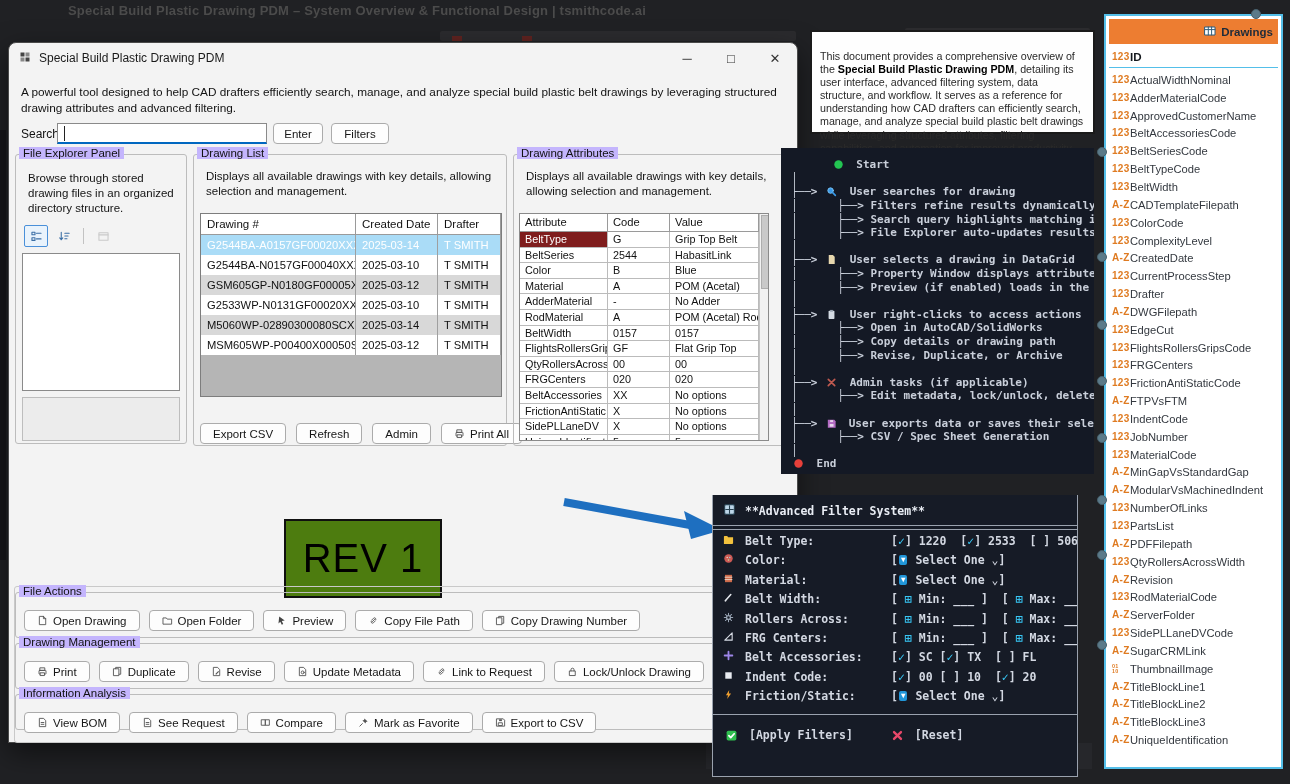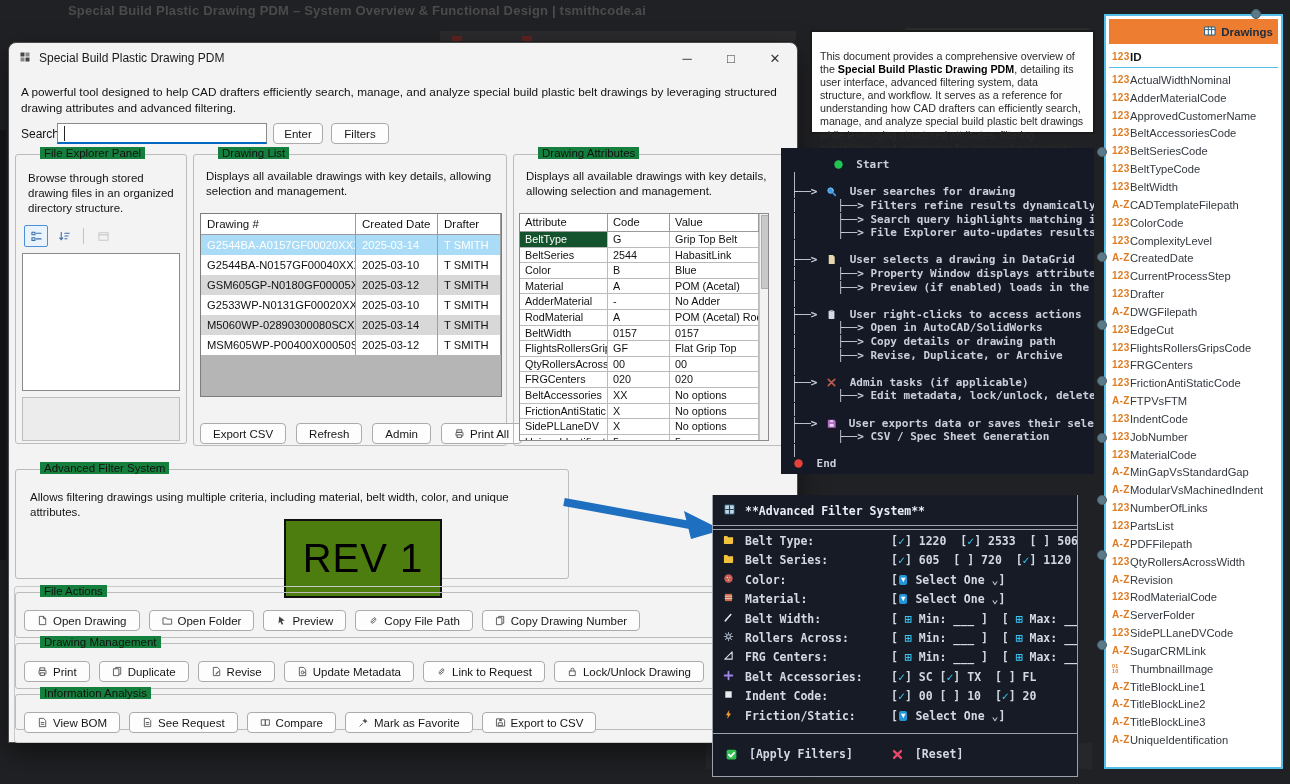--- a/index.html
+++ b/index.html
@@ -25,21 +25,21 @@
   .search-input{position:absolute;left:48px;top:80px;width:210px;height:21px;border:1px solid #8a8a8a;
                 border-bottom:2px solid #0067c0;background:#fff;font-size:12px;padding:0 4px;outline:none}
   .caret{position:absolute;left:55px;top:83px;width:1px;height:15px;background:#222}
   .btn{display:inline-flex;align-items:center;justify-content:center;gap:5px;background:#fdfdfd;border:1px solid #ababab;
        border-radius:4px;font-size:11.5px;color:#161616;height:21px;padding:0 12px;white-space:nowrap;font-family:inherit}
   .btn svg{flex:none}
   .btn-enter{position:absolute;left:264px;top:80px;width:50px}
   .btn-filters{position:absolute;left:322px;top:80px;width:58px}
 
   .group{position:absolute;border:1px solid #bcbcbc;border-radius:3px}
-  .glabel{position:absolute;top:-8px;left:24px;background:#15803d;padding:0 4px;font-size:11.5px;color:#111;white-space:nowrap}
+  .glabel{position:absolute;top:-8px;left:3px;background:#c4b5fd;padding:0 4px;font-size:11.5px;color:#111;white-space:nowrap}
 
   
   .g-fe{left:6px;top:111px;width:172px;height:290px}
   .fe-desc{margin:16px 10px 0 12px;font-size:11.5px;line-height:15px;color:#141414}
   .fe-toolbar{position:absolute;left:8px;top:70px;display:flex;align-items:center;gap:4px}
   .tbi{width:24px;height:22px;display:flex;align-items:center;justify-content:center;border:1px solid transparent;border-radius:2px}
   .tbi.sel{border-color:#4a90d9;background:#e9f3fc}
   .tbi.dis{opacity:.45}
   .tb-sep{width:1px;height:16px;background:#c2c2c2;margin:0 3px}
   .fe-tree{position:absolute;left:6px;top:98px;width:158px;height:138px;background:#fff;border:1px solid #8a8a8a}
@@ -61,21 +61,21 @@
   
   .g-da{left:504px;top:111px;width:304px;height:292px}
   .da-desc{margin:14px 10px 0 12px;font-size:11.5px;line-height:15px;color:#141414}
   .da-wrap{position:absolute;left:5px;top:58px;width:250px;height:228px;border:1px solid #8a8a8a;background:#fff;display:flex;overflow:hidden}
   .da-grid{width:239px;flex:none}
   .da-hrow{display:flex;height:18px;border-bottom:1px solid #9a9a9a;font-size:11.2px;color:#111}
   .da-hrow>div{line-height:17px;padding-left:5px;border-right:1px solid #9a9a9a}
   .da-row{display:flex;height:15.6px;font-size:10.8px;color:#111;border-bottom:1px solid #bbb}
   .da-row>div{line-height:15px;padding-left:5px;border-right:1px solid #bbb;overflow:hidden;white-space:nowrap}
   .dA{width:88px;flex:none}.dB{width:62px;flex:none}.dC{flex:1}
-  .da-row .selcell{background:#14532d;color:#fff}
+  .da-row .selcell{background:#7f1d1d;color:#fff}
   .da-sb{width:11px;flex:none;background:#f2f2f2;border-left:1px solid #c4c4c4}
   .da-thumb{margin:1px;height:74px;background:#c9c9c9;border:1px solid #adadad}
 
   
   .g-afs{left:6px;top:426px;width:554px;height:110px}
   .afs-desc{margin:20px 12px 0 14px;font-size:11.5px;line-height:15px;color:#141414}
   .rev-box{left:275px;top:476px;width:158px;height:79px;background:#4d7c0f;border:2px solid #101010;
            display:flex;align-items:center;justify-content:center;font-size:40px;color:#000;letter-spacing:1px}
 
   
@@ -342,24 +342,20 @@
               <div class="dC">5</div>
             </div>
           </div>
       </div>
       <div class="da-sb">
           <div class="da-thumb"></div>
         </div>
     </div>
   </div>
 
-  <div class="group g-afs">
-    <span class="glabel">Advanced Filter System</span>
-    <div class="afs-desc">Allows filtering drawings using multiple criteria, including material, belt width, color, and unique attributes.</div>
-  </div>
 
   <div class="abs rev-box">REV 1</div>
 
   <div class="outer-actions"></div>
   <div class="group g-fa">
     <span class="glabel">File Actions</span>
     <div class="act-row" id="fa-buttons">
         <button class="btn">
           <span class="fic" style="display:inline-flex">
             <svg width="11" height="11" viewBox="0 0 12 12" fill="none" stroke-linecap="round" stroke-linejoin="round">
@@ -585,29 +581,20 @@
           <svg width="11" height="11" viewBox="0 0 12 12" fill="none" stroke-linecap="round" stroke-linejoin="round">
             <path d="M1 3.3c0-.5.4-1 1-1h2.6l1 1.2H11v6.4c0 .5-.4 1-1 1H1z" fill="#f2c13d"></path>
           </svg>
         </span>
         <span class="lbl">Belt Type:</span>
         <span class="ctl">[<span class="chk">✓</span>] 1220  [<span class="chk">✓</span>] 2533  [ ] 5067</span>
       </div>
       <div class="fp-row">
         <span class="fic" style="display:inline-flex">
           <svg width="11" height="11" viewBox="0 0 12 12" fill="none" stroke-linecap="round" stroke-linejoin="round">
-            <path d="M1 3.3c0-.5.4-1 1-1h2.6l1 1.2H11v6.4c0 .5-.4 1-1 1H1z" fill="#f2c13d"></path>
-          </svg>
-        </span>
-        <span class="lbl">Belt Series:</span>
-        <span class="ctl">[<span class="chk">✓</span>] 605  [ ] 720  [<span class="chk">✓</span>] 1120</span>
-      </div>
-      <div class="fp-row">
-        <span class="fic" style="display:inline-flex">
-          <svg width="11" height="11" viewBox="0 0 12 12" fill="none" stroke-linecap="round" stroke-linejoin="round">
             <circle cx="6" cy="6" r="4.6" fill="#cc5a55"></circle>
             <circle cx="4.6" cy="4.8" r=".8" fill="#f2e3c2"></circle>
             <circle cx="7.4" cy="4.8" r=".8" fill="#8fd0e8"></circle>
             <circle cx="6" cy="7.6" r=".8" fill="#bfe89a"></circle>
           </svg>
         </span>
         <span class="lbl">Color:</span>
         <span class="ctl">[<span class="ddtok">▼</span> Select One ⌄]</span>
       </div>
       <div class="fp-row">

